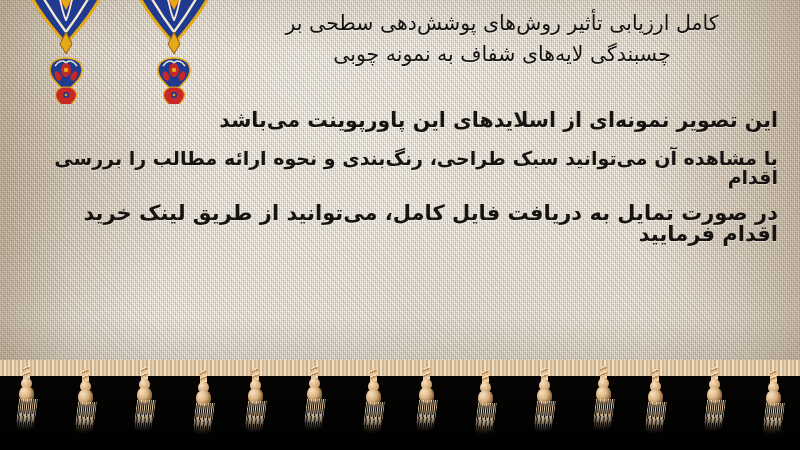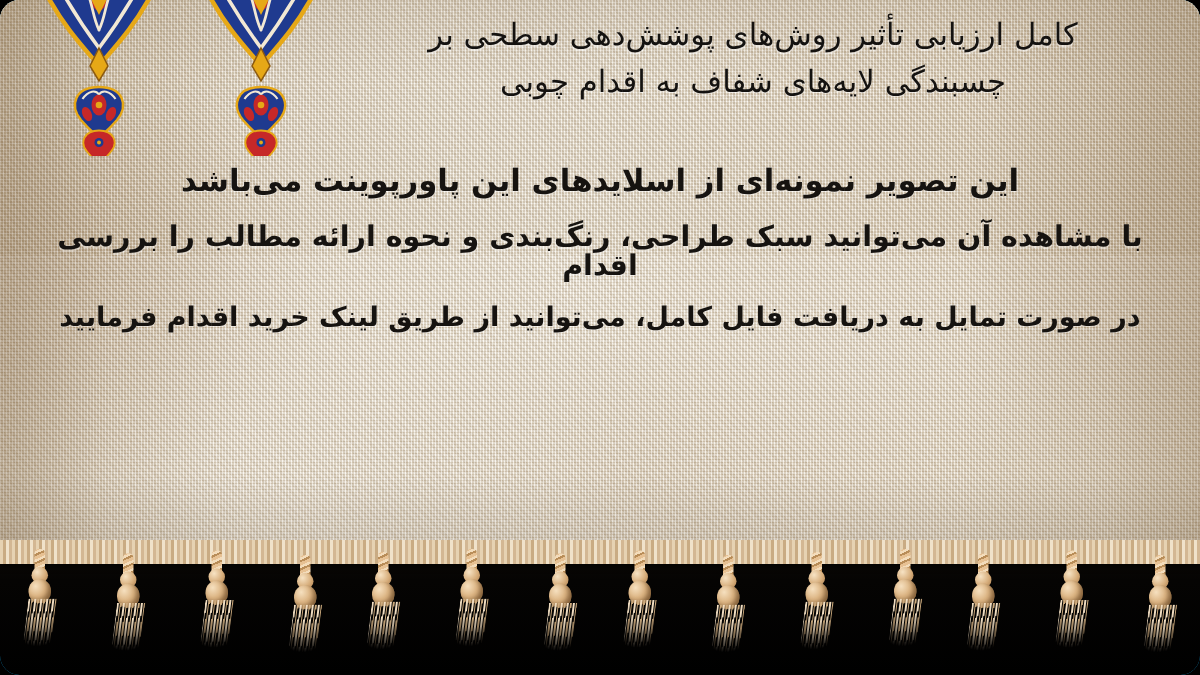--- a/index.html
+++ b/index.html
@@ -8,21 +8,20 @@
     width:800px;height:450px;overflow:hidden;
     background:#000;
     font-family:"DejaVu Sans","Liberation Sans",sans-serif;
   }
 
   #slide{
     position:relative;
     width:800px;height:450px;
     overflow:hidden;
     background:#0ea5e9;
-    border-radius:13px;
   }
 
   
   .canvas-field{
     position:absolute;left:0;top:0;width:800px;height:378px;
     background-color:#e9ddc8;
     overflow:hidden;
   }
   
   .weave{
@@ -79,29 +78,28 @@
     position:absolute;right:28px;top:8px;width:540px;
     text-align:center;
     color:#141210;
     font-size:20.5px;line-height:1.52;
     font-weight:400;
     letter-spacing:0;
     text-shadow:0 1px 0 rgba(255,255,255,.45);
   }
   .body-block{
     position:absolute;right:22px;top:110px;width:756px;
-    text-align:center;
     color:#161310;
     font-weight:700;
     text-shadow:0 1px 0 rgba(255,255,255,.38);
   }
   .body-line{display:block;}
   .body-line.l1{font-size:20.5px;line-height:1.0;margin-bottom:18px;}
   .body-line.l2{font-size:19px;line-height:1.0;margin-bottom:16px;}
-  .body-line.l3{font-size:18px;line-height:1.0;}
+  .body-line.l3{font-size:21px;line-height:1.0;}
 
   
   .fringe-zone{
     position:absolute;left:0;top:360px;width:800px;height:90px;
     overflow:hidden;
   }
   .black-band{
     position:absolute;left:0;top:0;width:800px;height:90px;
     background:linear-gradient(180deg,#100c09 0%, #050403 30%, #000 100%);
   }
@@ -287,21 +285,21 @@
             <circle cx="0" cy="-1" r="1.3" fill="#e6a817"></circle>
           </g>
           <circle cx="52" cy="158" r="3.4" fill="#c62828"></circle>
         </g>
       </svg>
     </div>
   </div>
 
   <div class="title-block">
     <div>کامل ارزیابی تأثیر روش‌های پوشش‌دهی سطحی بر</div>
-    <div>چسبندگی لایه‌های شفاف به اقدام چوبی</div>
+    <div>چسبندگی لایه‌های شفاف به نمونه چوبی</div>
   </div>
 
   <div class="body-block">
     <span class="body-line l1">این تصویر نمونه‌ای از اسلایدهای این پاورپوینت می‌باشد</span>
     <span class="body-line l2">با مشاهده آن می‌توانید سبک طراحی، رنگ‌بندی و نحوه ارائه مطالب را بررسی اقدام</span>
     <span class="body-line l3">در صورت تمایل به دریافت فایل کامل، می‌توانید از طریق لینک خرید اقدام فرمایید</span>
   </div>
 
   <div class="fringe-zone">
     <div class="black-band"></div>

